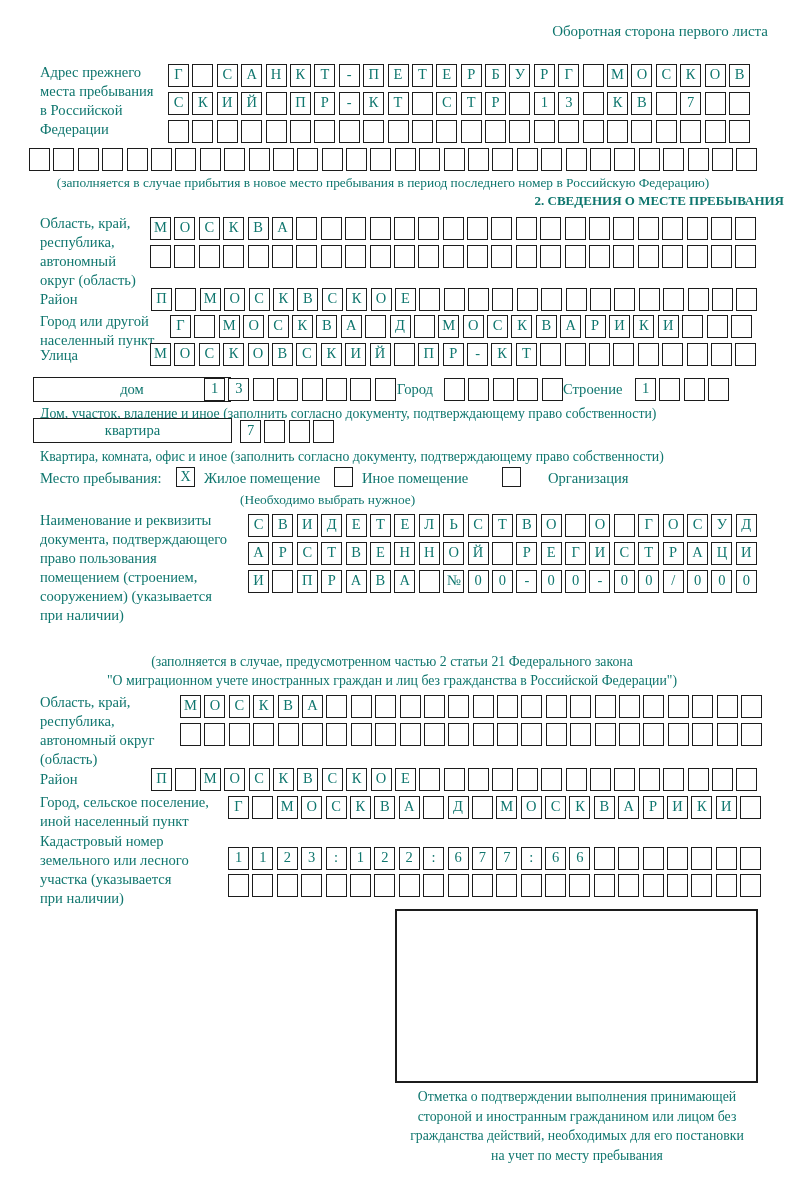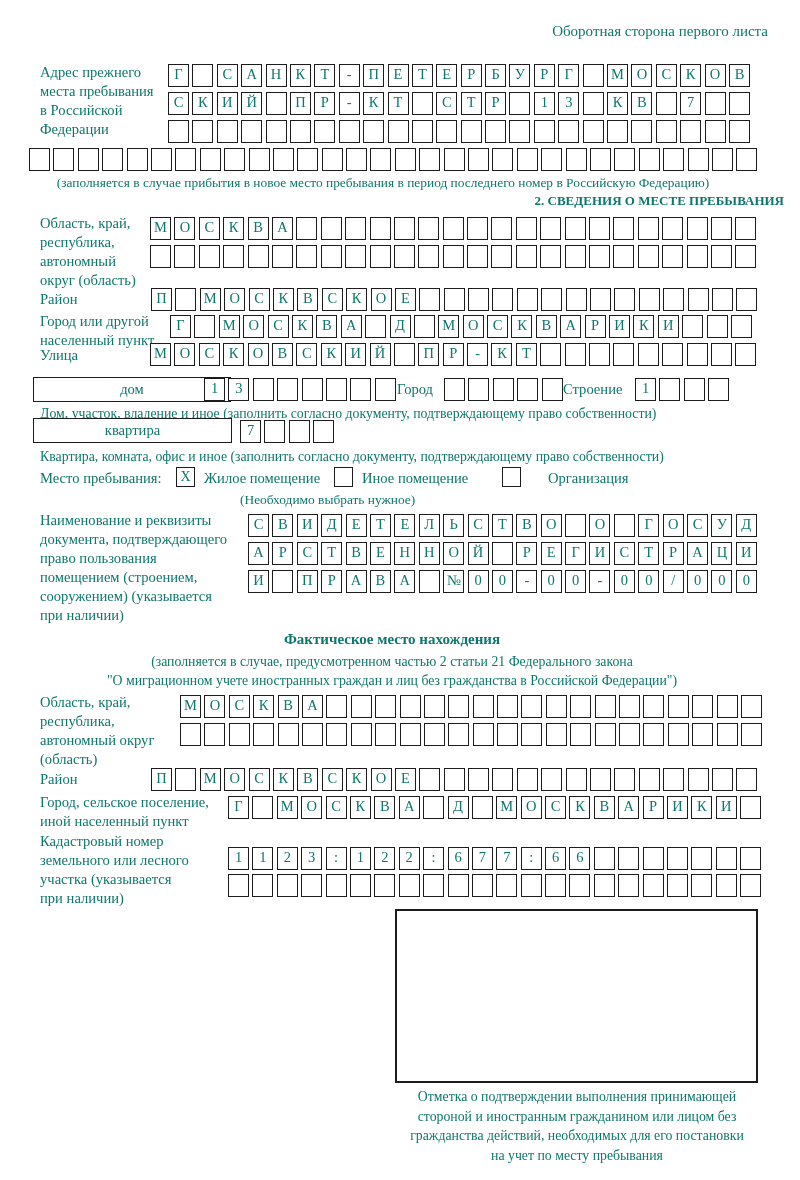--- a/index.html
+++ b/index.html
@@ -78,21 +78,20 @@
   <div class="abs lbl" style="left:548px;top:469px;">Организация</div>
   <div class="abs cap" style="left:240px;top:491px;">(Необходимо выбрать нужное)</div>
 
   <div class="abs lbl" style="left:40px;top:511px;">Наименование и реквизиты
 документа, подтверждающего
 право пользования
 помещением (строением,
 сооружением) (указывается
 при наличии)</div>
 
-  <div class="abs title-sm" style="left:0;top:631px;width:784px;">Фактическое место нахождения</div>
   <div class="abs cap-md center" style="left:20px;top:653px;width:744px;">(заполняется в случае, предусмотренном частью 2 статьи 21 Федерального закона
 "О миграционном учете иностранных граждан и лиц без гражданства в Российской Федерации")</div>
 
   <div class="abs lbl" style="left:40px;top:693px;">Область, край,
 республика,
 автономный округ
 (область)</div>
   <div class="abs lbl" style="left:40px;top:770px;">Район</div>
   <div class="abs lbl" style="left:40px;top:793px;">Город, сельское поселение,
 иной населенный пункт</div>

